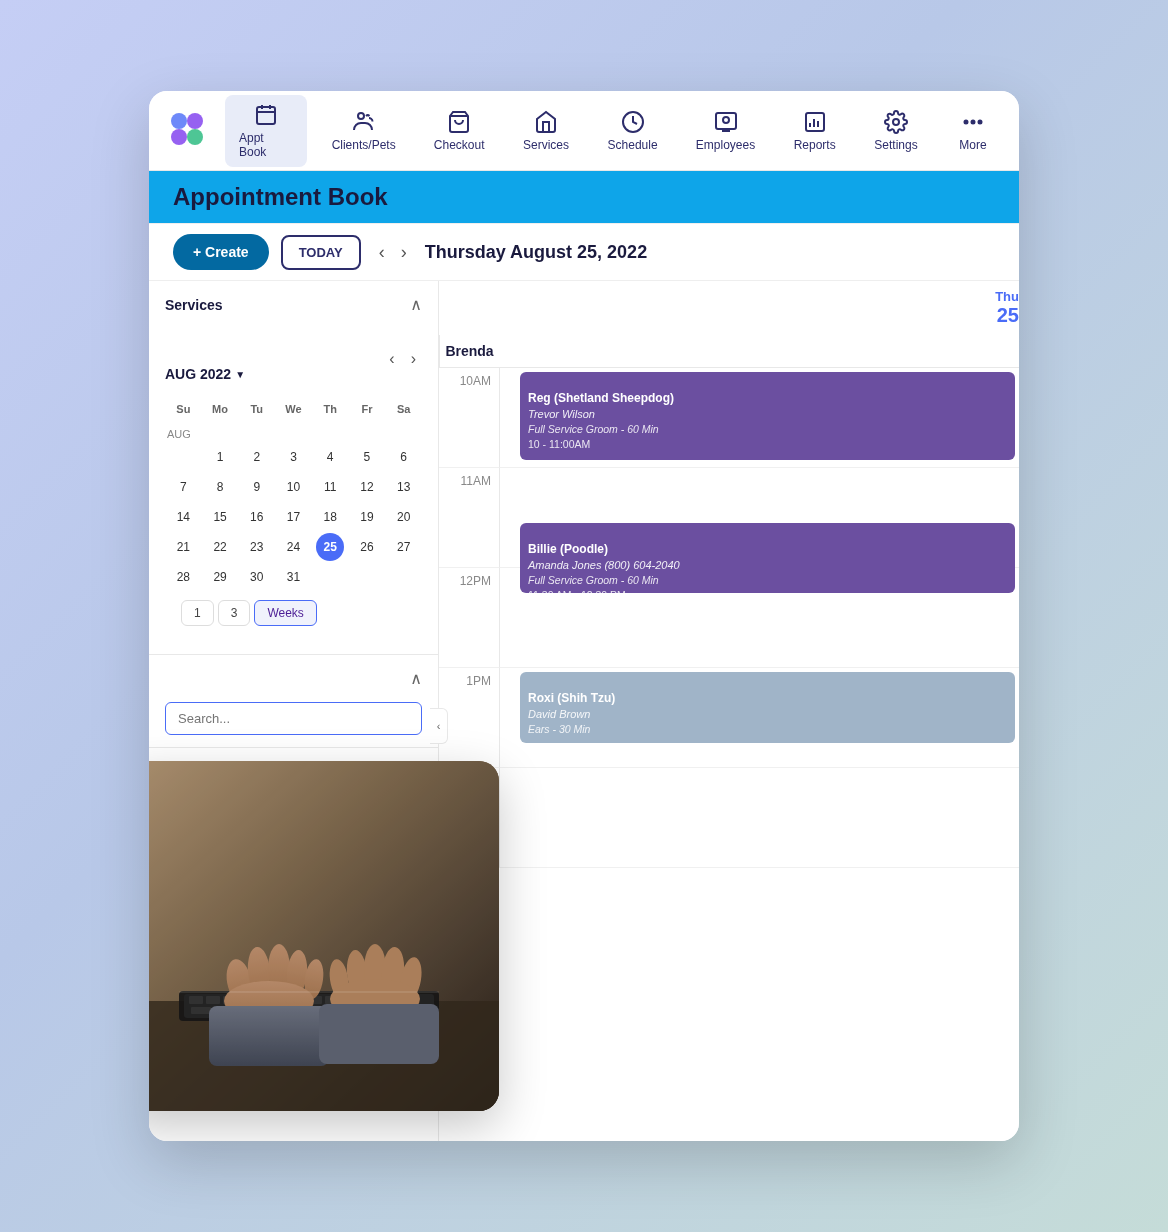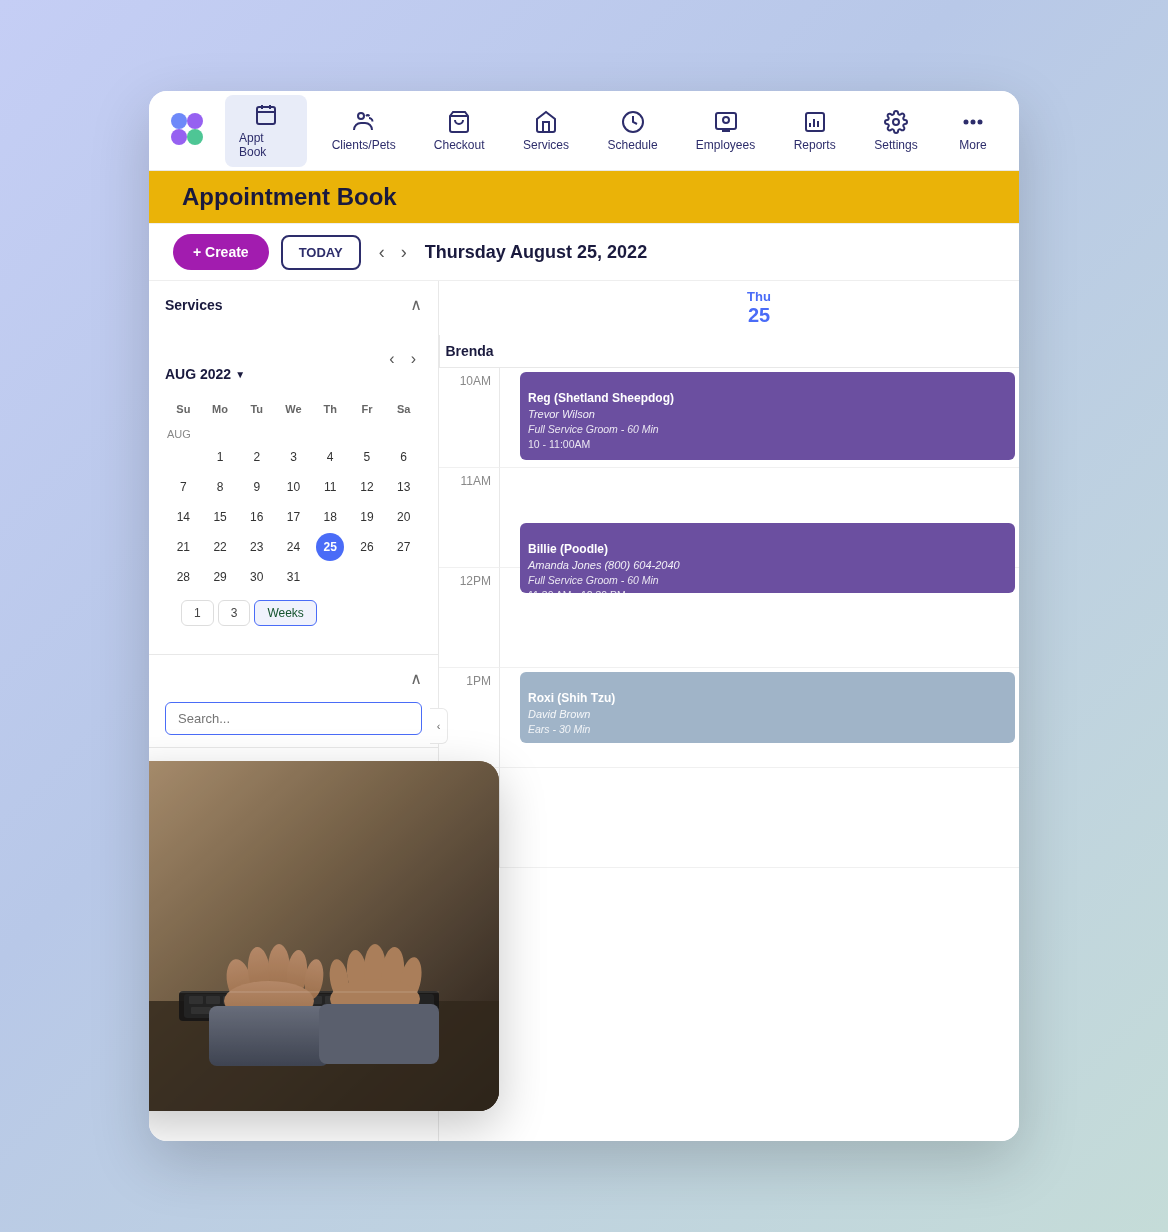--- a/index.html
+++ b/index.html
@@ -63,21 +63,21 @@
     .nav-item svg {
       width: 24px;
       height: 24px;
     }
     .page-title {
       font-size: 24px;
       font-weight: 700;
       color: #1a1a3e;
     }
     .btn-create {
-      background: #a21caf;
+      background: #0369a1;
       color: #fff;
       border: none;
       border-radius: 24px;
       padding: 10px 20px;
       font-size: 14px;
       font-weight: 600;
       cursor: pointer;
       display: flex;
       align-items: center;
       gap: 6px;
@@ -237,21 +237,21 @@
       display: grid;
       grid-template-columns: 60px 1fr;
       border-bottom: 1px solid #e8e8e8;
       position: sticky;
       top: 0;
       background: #fff;
       z-index: 5;
     }
     .cal-day-header {
       padding: 8px 0;
-      text-align: center;
+      text-align: right;
     }
     .cal-day-header .day-name {
       font-size: 13px;
       color: #4a6cf7;
       font-weight: 600;
     }
     .cal-day-header .day-num {
       font-size: 20px;
       font-weight: 700;
       color: #4a6cf7;
@@ -354,43 +354,43 @@
       border: 1px solid #ddd;
       border-radius: 6px;
       padding: 5px 12px;
       font-size: 12px;
       cursor: pointer;
       color: #444;
     }
     .view-btn.active {
       background: #f0f2fc;
       border-color: #4a6cf7;
-      color: #14532d;
+      color: #4c1d95;
     }
     .search-box {
       margin: 0 16px 12px;
       padding: 8px 12px;
       border: 1.5px solid #4a6cf7;
       border-radius: 6px;
       font-size: 13px;
       outline: none;
       width: calc(100% - 32px);
     }
     
     .dashed-block {
       margin: 12px 16px;
       border: 2px dashed #ccc;
       border-radius: 8px;
       height: 50px;
     }
     .toolbar-row {
       display: flex;
       align-items: center;
-      padding: 12px 33px;
-      background: #eab308;
+      padding: 12px 24px;
+      background: #0ea5e9;
       border-bottom: 1px solid #eee;
     }
   </style>
 </head>
 <body>
 
 <div class="app-window">
 
   <div class="top-nav">
 

